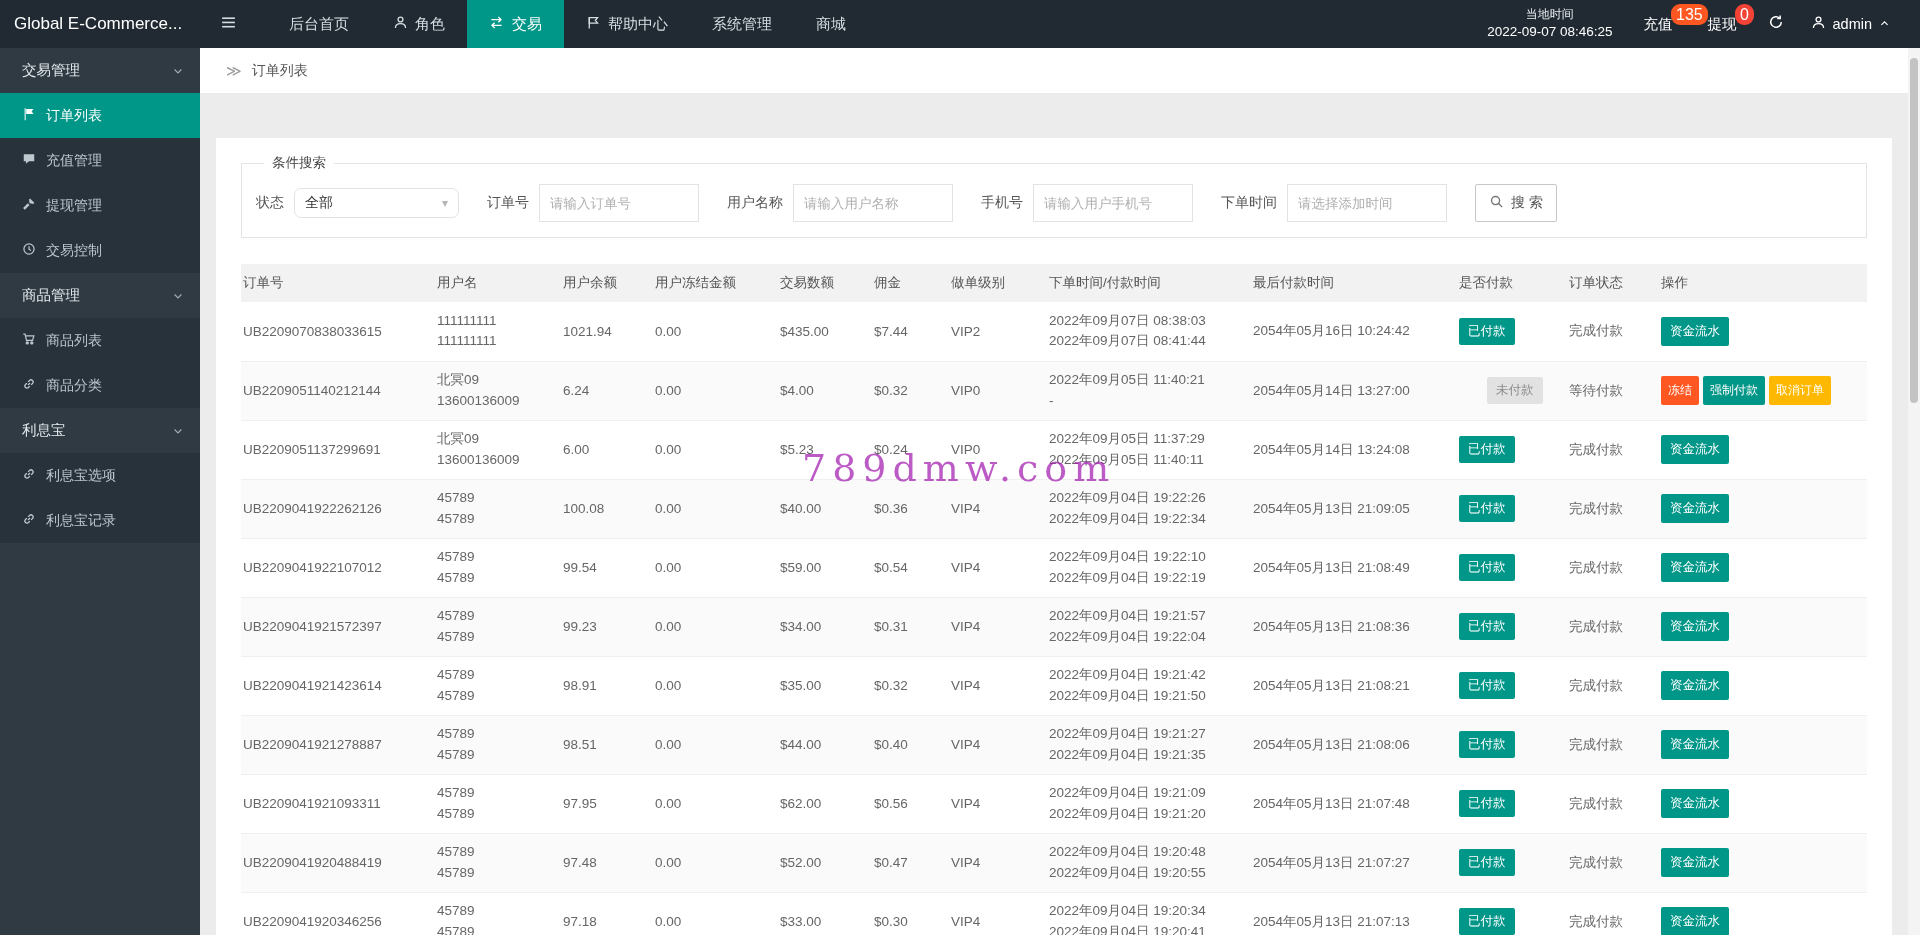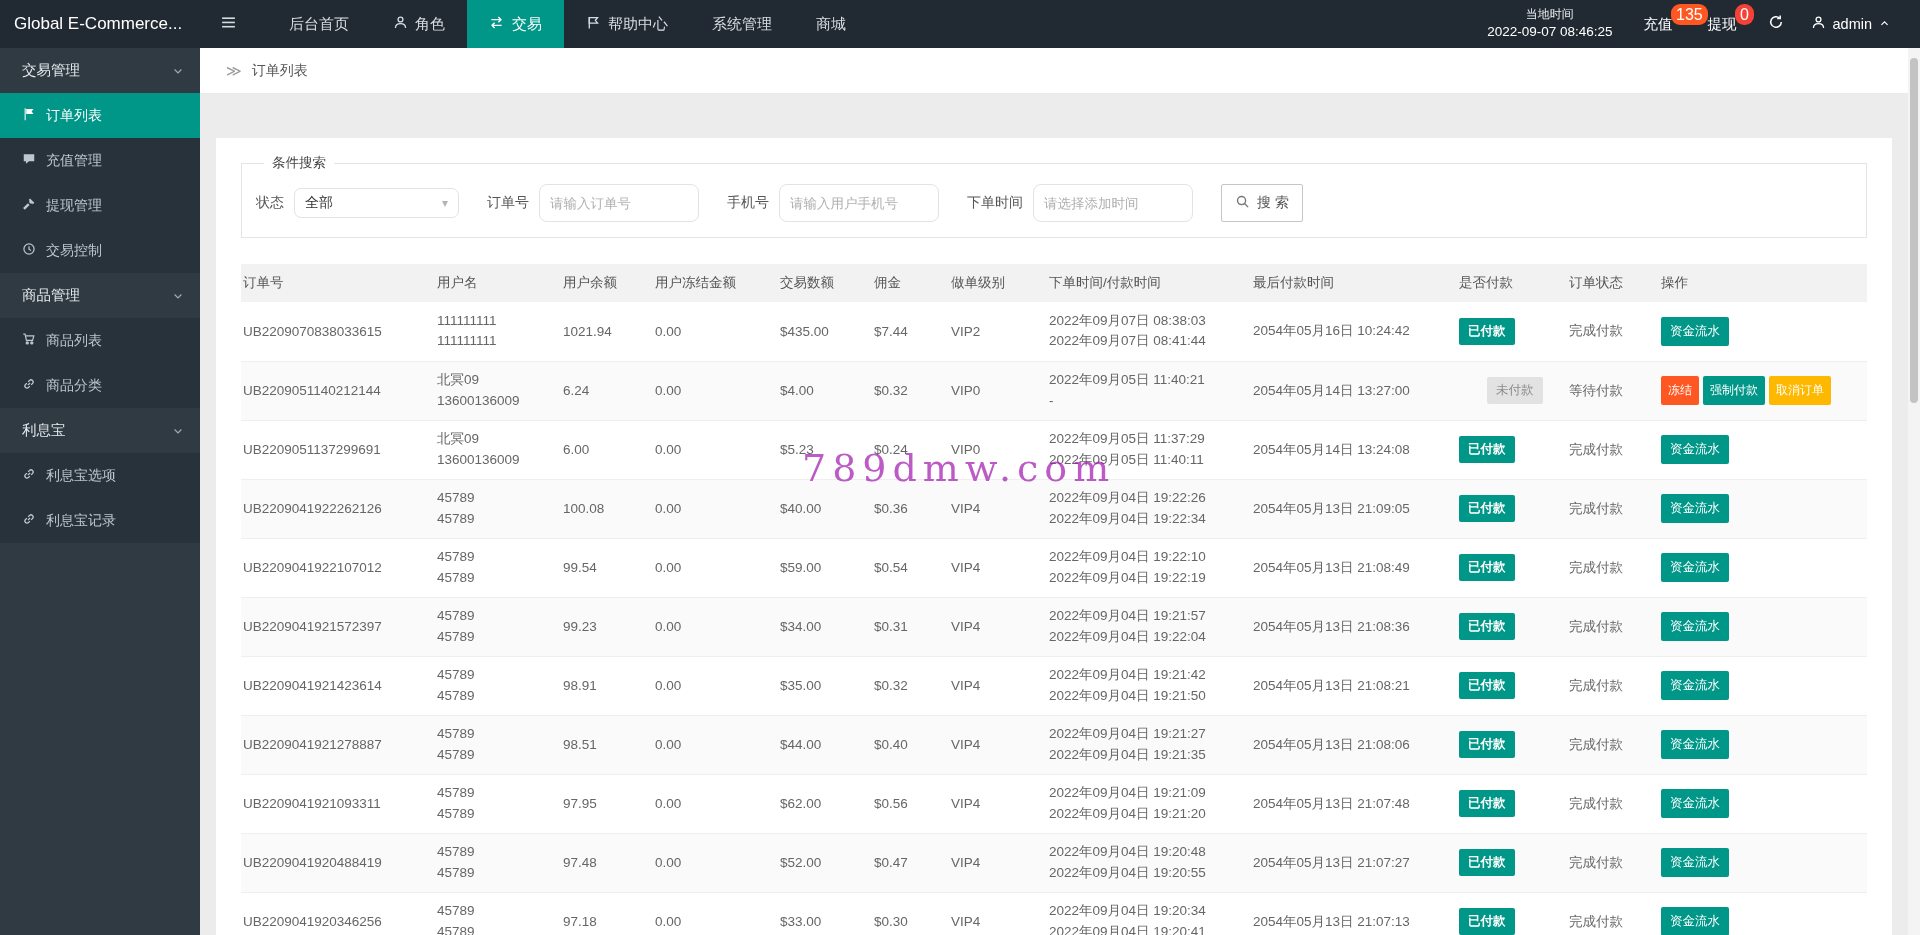--- a/index.html
+++ b/index.html
@@ -49,39 +49,39 @@
   
   fieldset.search-box{border:1px solid #e4e4e4;padding:8px 14px 15px;margin-bottom:26px;}
   fieldset.search-box legend{font-size:13.5px;color:#444;padding:0 8px;margin-left:8px;}
   .form-row{display:flex;align-items:center;gap:28px;margin-top:4px;}
   .form-group{display:flex;align-items:center;gap:10px;}
   .form-label{font-size:14px;color:#555;white-space:nowrap;}
   .select{width:165px;height:30px;border:1px solid #e3e3e3;border-radius:7px;display:flex;
     align-items:center;justify-content:space-between;padding:0 10px;font-size:14px;
     color:#333;background:#fff;cursor:pointer;}
   .select .sel-caret{color:#b5b5b5;font-size:12px;}
-  .input{width:160px;height:38px;border:1px solid #e3e3e3;border-radius:8px;padding:0 10px;
+  .input{width:160px;height:38px;border:1px solid #e3e3e3;border-radius:0;padding:0 10px;
     font-size:13.5px;color:#333;outline:none;font-family:inherit;}
   .input::placeholder{color:#b0b0b0;}
   .search-btn{height:38px;padding:0 13px;background:#fff;border:1px solid #c6c6c6;
     border-radius:2px;display:flex;align-items:center;gap:7px;font-size:14px;color:#555;
     cursor:pointer;font-family:inherit;}
   .search-btn svg{color:#777;}
 
   
   table.orders{width:100%;border-collapse:collapse;table-layout:fixed;}
   .orders th{background:#f2f2f2;height:38px;font-weight:normal;font-size:13.5px;color:#555;
     text-align:left;padding:0 8px 0 2px;white-space:nowrap;overflow:hidden;}
   .orders td{height:59px;font-size:13.5px;color:#666;padding:0 8px 0 2px;
     border-bottom:1px solid #efefef;overflow:hidden;vertical-align:middle;}
   .orders tbody tr:nth-child(even){background:#fafafa;}
   .two-line div{line-height:1.5;}
   .time-cell{font-size:13px;}
   .badge-pay{display:inline-block;padding:5px 9px;border-radius:2px;font-size:12.5px;white-space:nowrap;}
-  .badge-paid{background:#009688;color:#fff;font-weight:bold;}
+  .badge-paid{background:#009688;color:#fff;}
   .badge-unpaid{background:#e2e2e2;color:#8c8c8c;margin-left:28px;}
   .actions{display:flex;gap:4px;flex-wrap:nowrap;}
   .abtn{display:inline-block;padding:6px 7px;border-radius:2px;font-size:12px;color:#fff;
     cursor:pointer;white-space:nowrap;}
   .abtn-flow{background:#009688;padding:6px 9px;font-size:12.5px;text-align:right;}
   .abtn-freeze{background:#ff5722;}
   .abtn-force{background:#009688;}
   .abtn-cancel{background:#ffb800;}
 
   
@@ -270,20 +270,24 @@
           <div class="form-group">
             <span class="form-label">状态</span>
             <div class="select">
               <span>全部</span>
               <span class="sel-caret">▾</span>
             </div>
           </div>
           <div class="form-group">
             <span class="form-label">订单号</span>
             <input class="input" placeholder="请输入订单号" style="">
+          </div>
+          <div class="form-group">
+            <span class="form-label">用户名称</span>
+            <input class="input" placeholder="请输入用户名称" style="">
           </div>
           <div class="form-group">
             <span class="form-label">手机号</span>
             <input class="input" placeholder="请输入用户手机号" style="">
           </div>
           <div class="form-group">
             <span class="form-label">下单时间</span>
             <input class="input" placeholder="请选择添加时间" style="">
           </div>
           <button class="search-btn">

